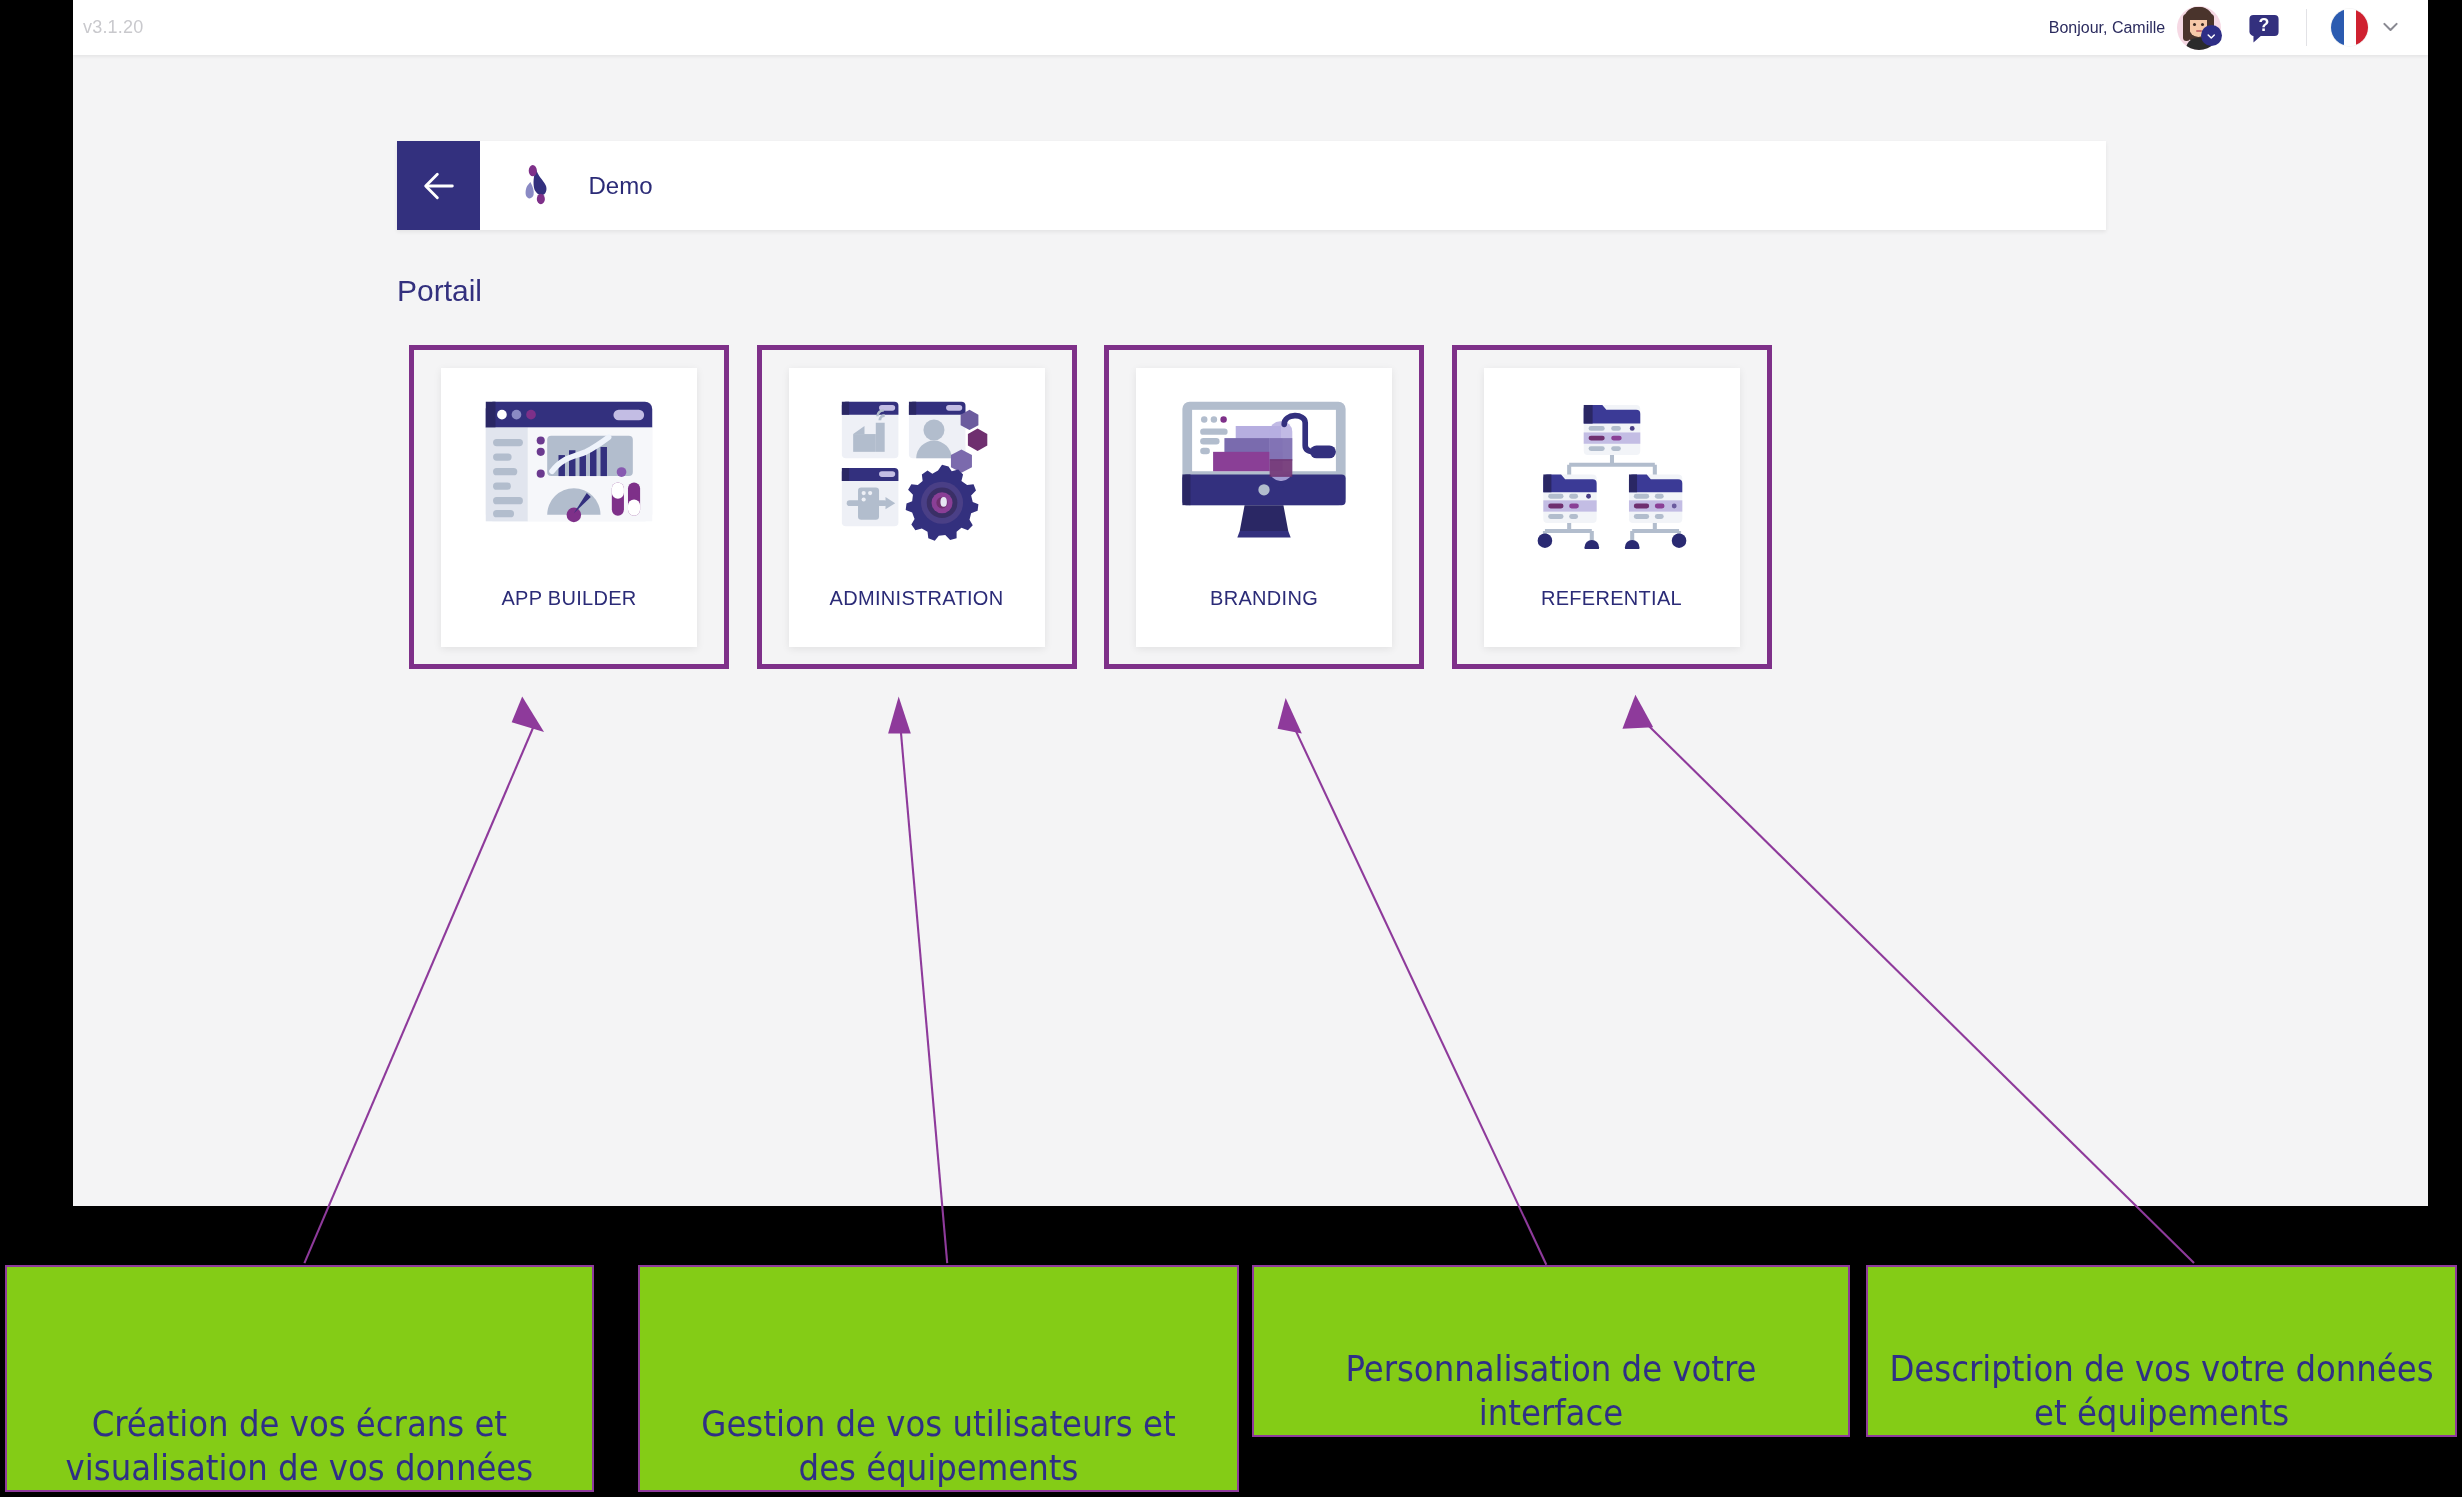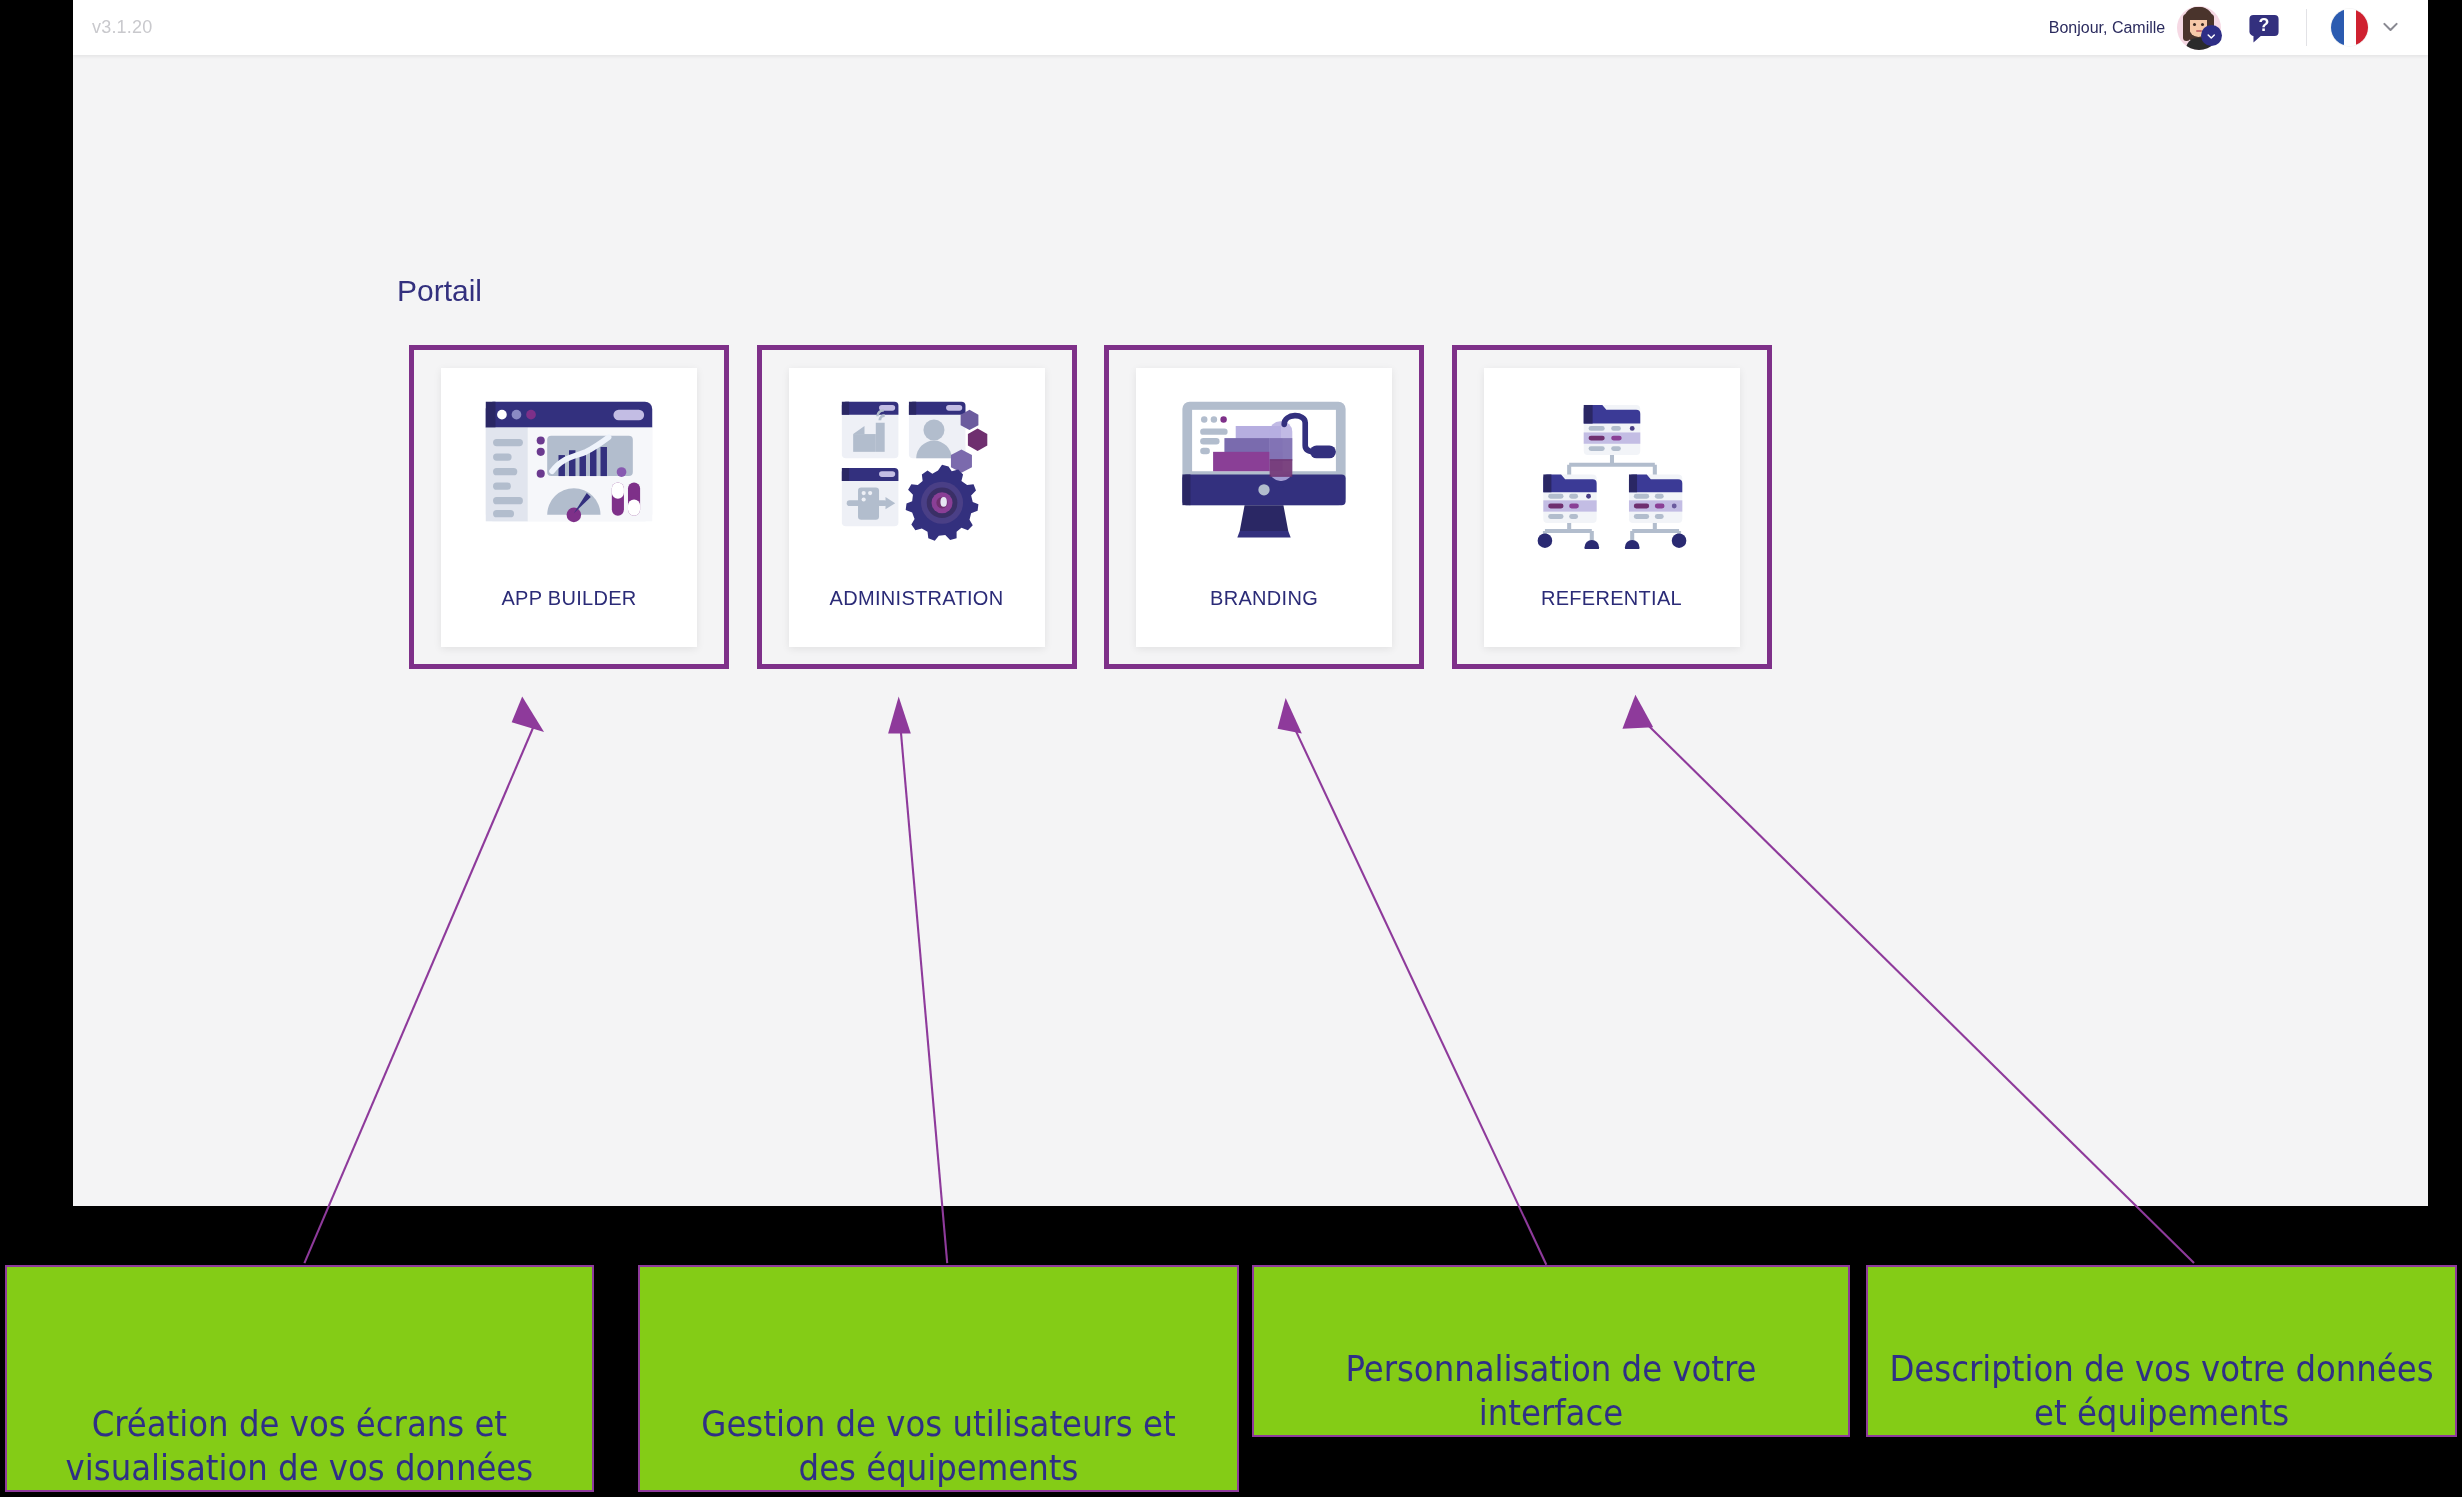--- a/index.html
+++ b/index.html
@@ -17,21 +17,21 @@
   }
 
   
   #top-header{
     position:absolute;left:0;top:0;width:100%;height:55px;
     background:#ffffff;
     box-shadow:0 1.6px 3.2px rgba(0,0,0,.06);
     display:flex;align-items:center;z-index:20;
   }
   #version-label{
-    margin-left:19px;font-size:18px;color:#c9c9cd;letter-spacing:0.2px;
+    margin-left:10px;font-size:18px;color:#c9c9cd;letter-spacing:0.2px;
   }
   #header-right{
     margin-left:auto;display:flex;align-items:center;height:100%;
   }
   #greeting{
     font-size:16px;color:#2b2b5e;white-space:nowrap;margin-right:11.3px;
   }
   #avatar-wrap{position:relative;width:44px;height:44px;margin-right:4.9px;}
   #avatar{
     width:44px;height:44px;border-radius:50%;
@@ -184,20 +184,39 @@
           <svg width="21" height="21" viewBox="0 0 24 24" fill="none" stroke="#8a8a92" stroke-width="2.4" stroke-linecap="round" stroke-linejoin="round">
               <polyline points="5,9 12,16 19,9"></polyline>
             </svg>
         </span>
       </div>
     </div>
   </div>
 
   <div id="content">
 
+    <div id="demo-bar">
+      <div id="back-button">
+        <svg width="40" height="40" viewBox="0 0 24 24" fill="none" stroke="#ffffff" stroke-width="1.7" stroke-linecap="round" stroke-linejoin="round">
+          <line x1="20" y1="12" x2="5" y2="12"></line>
+            <polyline points="11,5 4,12 11,19"></polyline>
+        </svg>
+      </div>
+      <div id="demo-bar-body">
+        <div id="demo-logo">
+          <svg width="50" height="50" viewBox="0 0 62 62">
+            <path d="M31 10 C33 18 40 24 43 30 C45 34 44 40 40 42 C36 44 31 40 29 35 C27 28 28 18 31 10 Z" fill="#33307e"></path>
+            <path d="M24 26 C27 31 29 37 28 42 C27 46 23 48 20 45 C17 42 18 35 20 31 Z" fill="#8a8ac4"></path>
+            <ellipse cx="27" cy="12" rx="5" ry="7" fill="#7e3089"></ellipse>
+            <ellipse cx="37" cy="47" rx="5" ry="6.5" fill="#7e3089"></ellipse>
+          </svg>
+        </div>
+        <div id="demo-title">Demo</div>
+      </div>
+    </div>
 
     <div id="portail-title">Portail</div>
 
     <div id="cards">
 
       <div class="card">
         <div class="card-inner">
           <div class="card-art">
             <svg viewBox="0 0 250 200" width="202" height="162">
               <rect x="22" y="18" width="206" height="148" rx="9" fill="#eef0f6"></rect>

